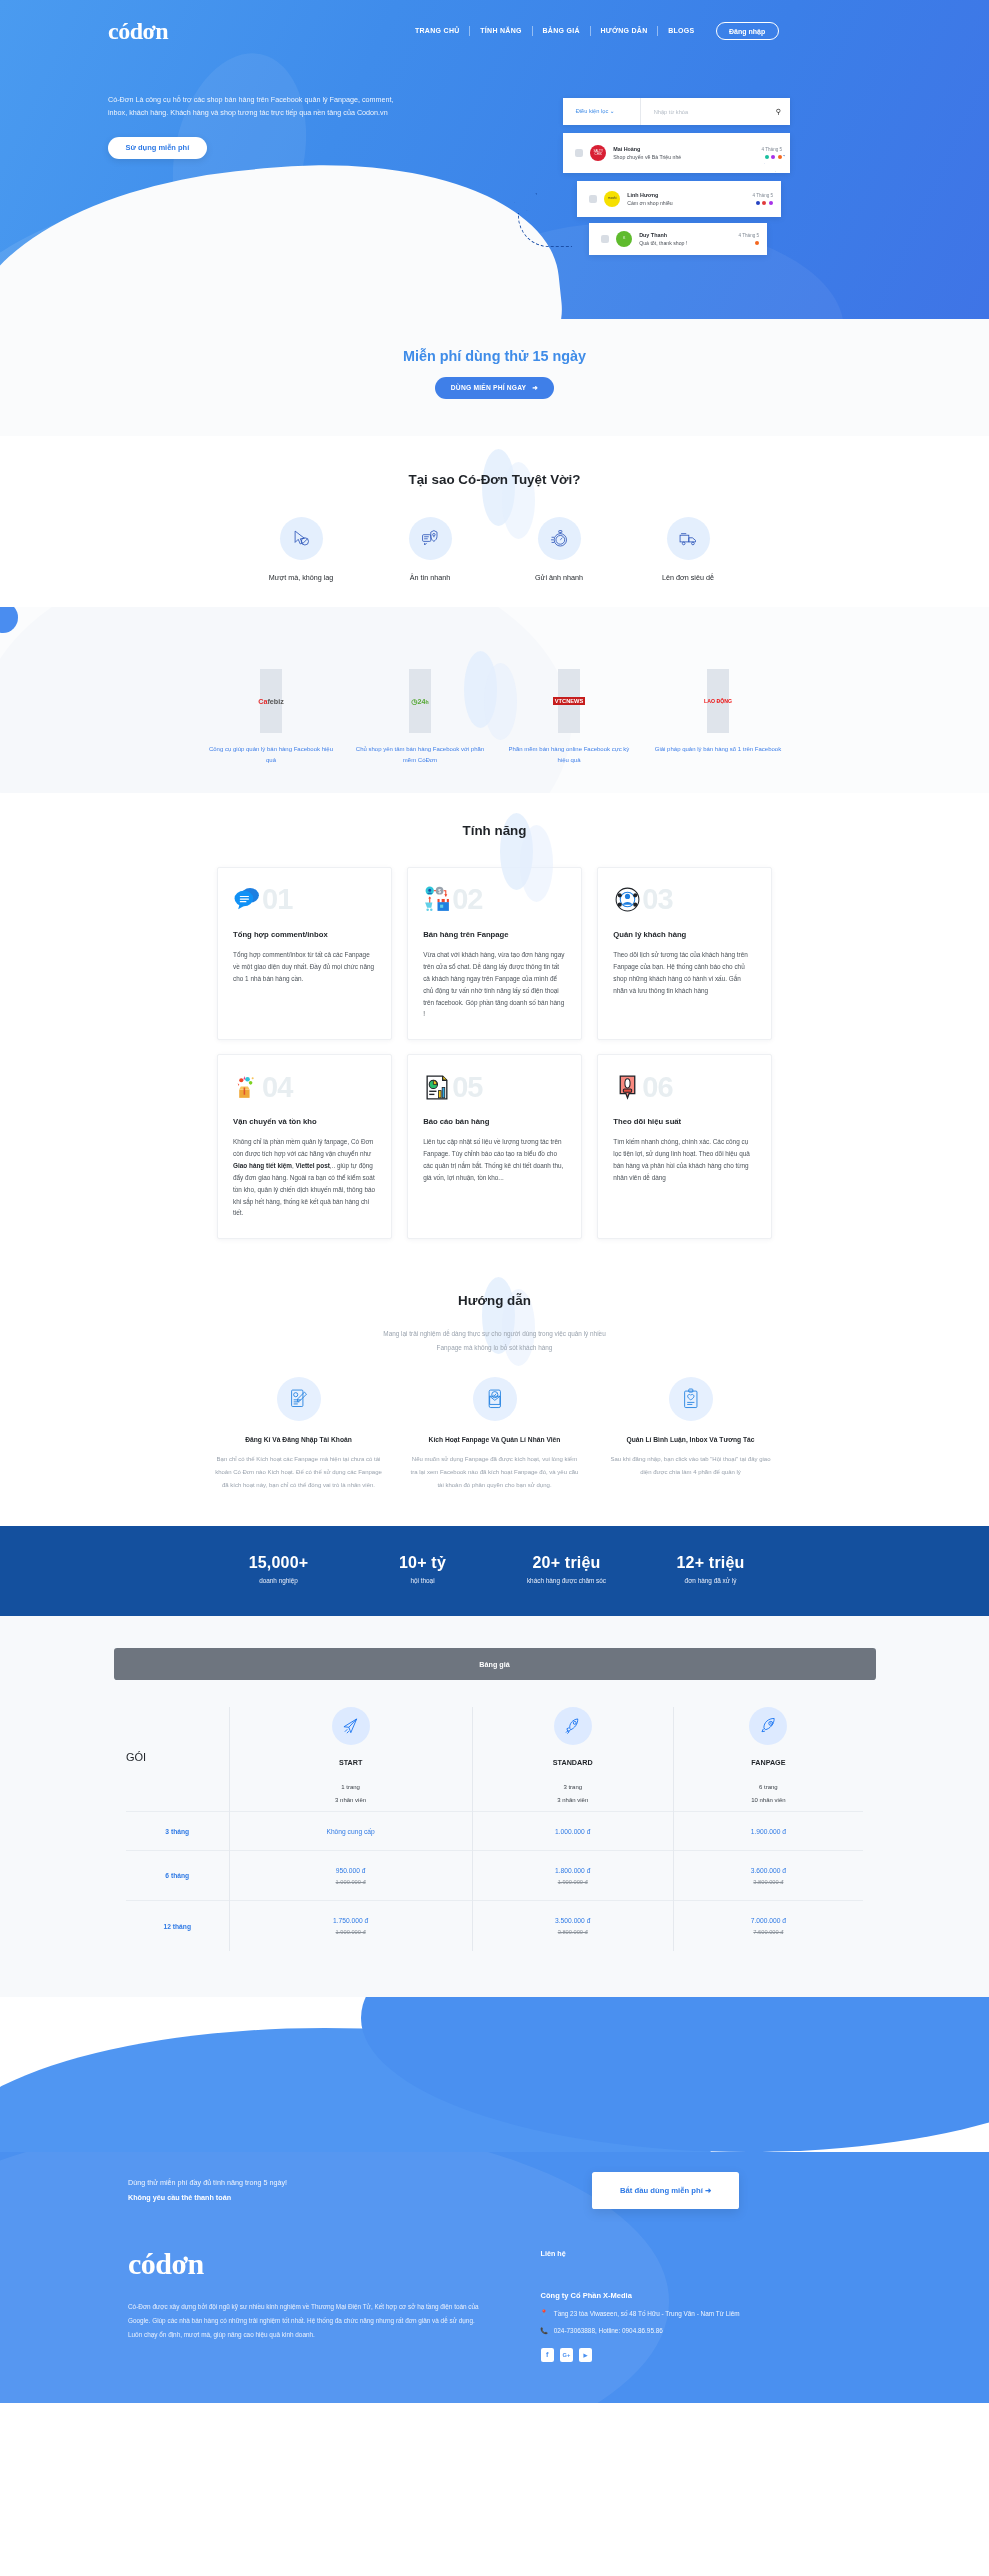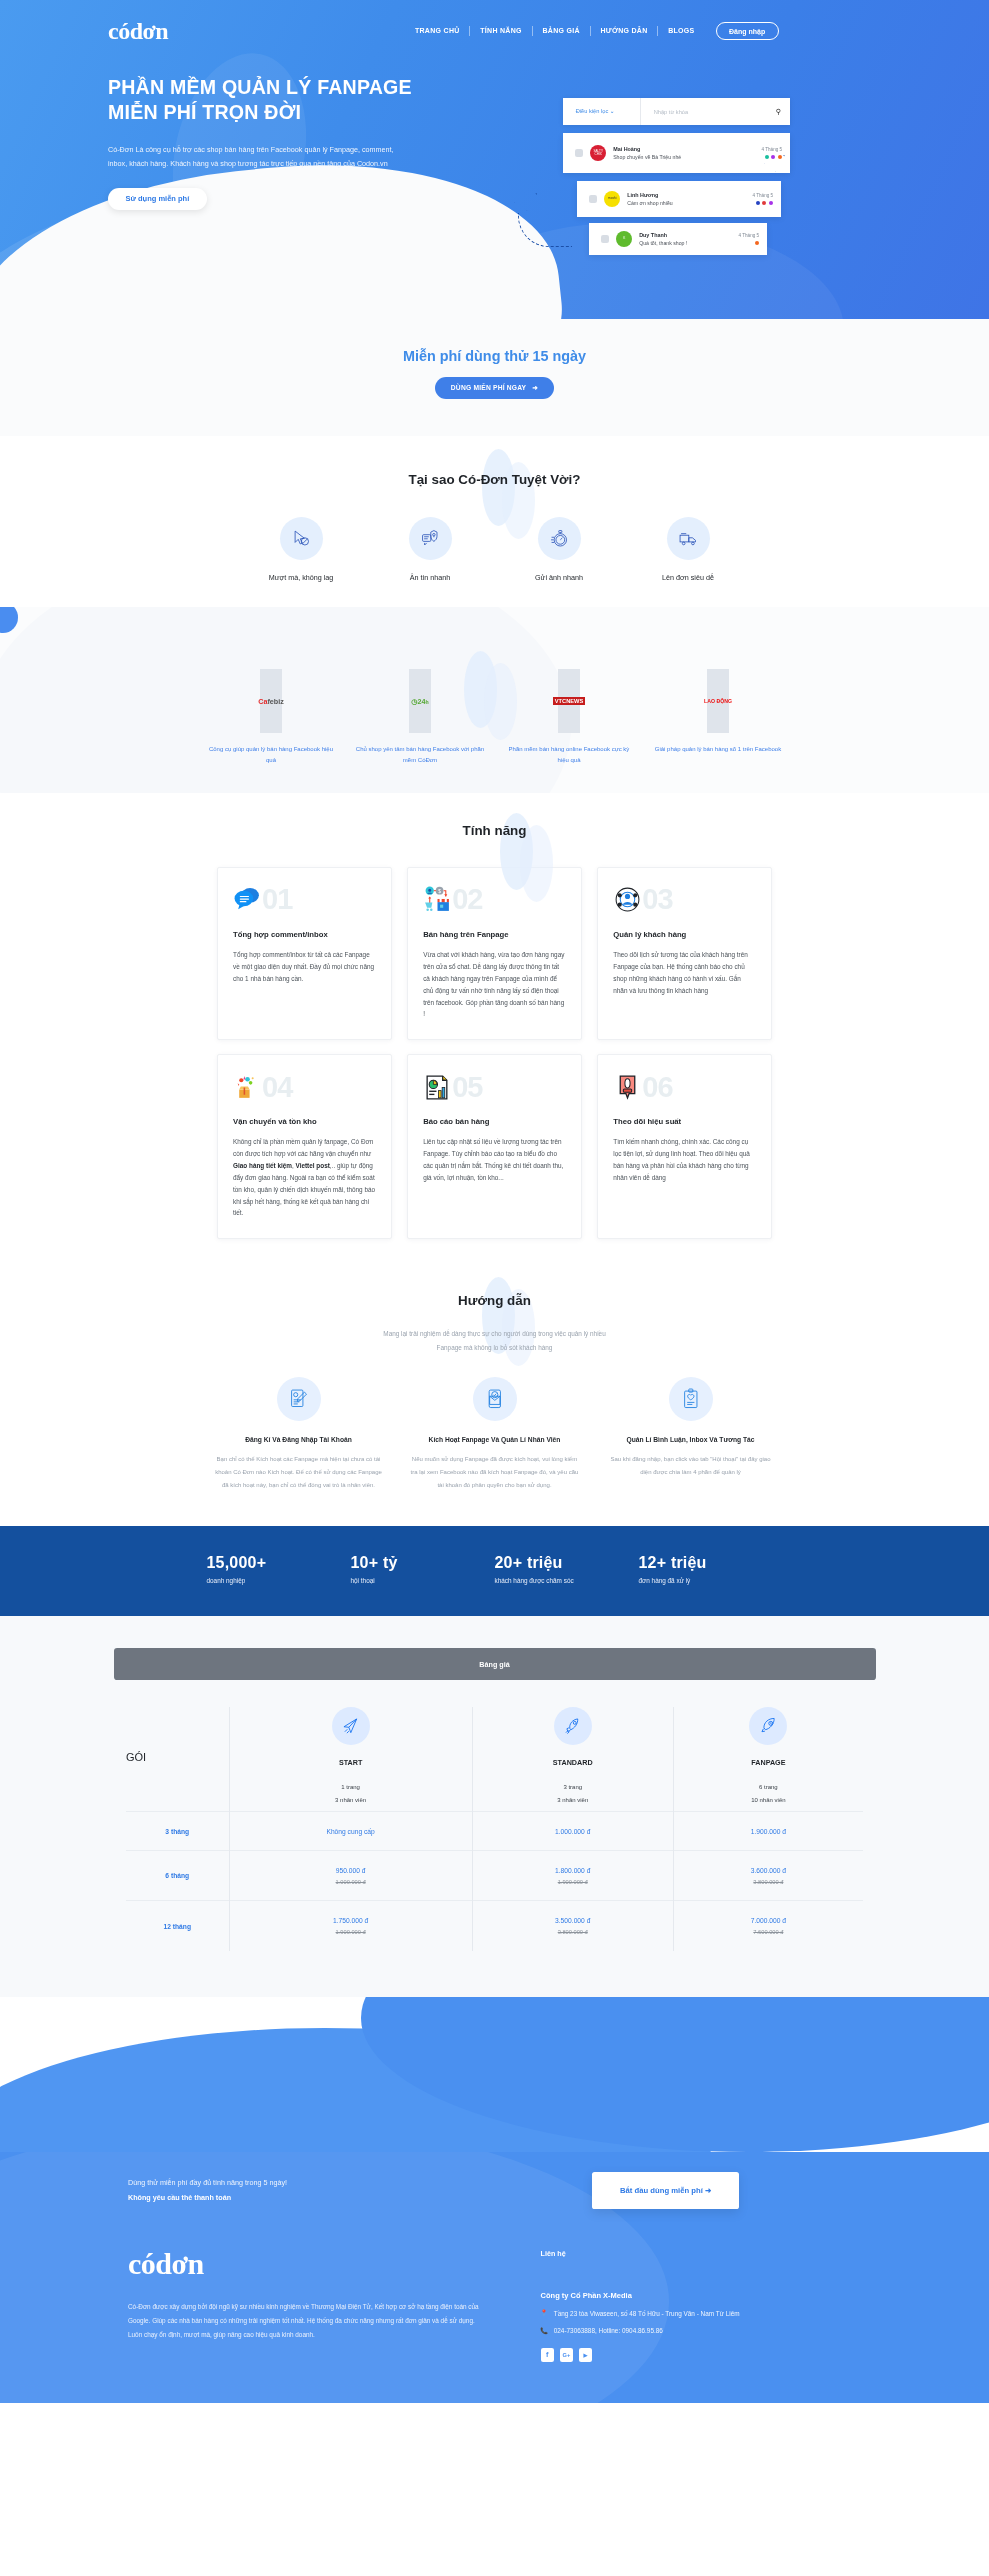--- a/index.html
+++ b/index.html
@@ -223,21 +223,21 @@
   }
   .guide-ico svg { width:21.6px; height:21.6px; }
   .guide-h { margin-top:14.4px; font-size:6.7px; font-weight:700; color:#1f2328; }
   .guide-p { margin-top:10.3px; font-size:6px; line-height:2.2; color:#9aa3ae; }
 
   
   .stats {
     background:#14509e; color:#fff; padding:28px 0 30px;
     display:flex; justify-content:center;
   }
-  .stat { width:144px; }
+  .stat { width:144px; text-align:center; }
   .stat .n { font-size:16px; font-weight:700; letter-spacing:0.2px; }
   .stat .l { margin-top:4.6px; font-size:6.4px; line-height:1.6; color:#e8eefa; }
 
   
   .pricing { background:#f7f9fb; padding:32px 0 46px; position:relative; }
   .price-wrap { width:762px; margin:0 auto; }
   .price-head {
     background:#6e757f; color:#fff; text-align:center;
     border-radius:3.1px; padding:11.3px 0; font-size:7.2px; font-weight:600;
   }
@@ -337,24 +337,20 @@
         <a href="#">TÍNH NĂNG</a>
         <a href="#">BẢNG GIÁ</a>
         <a href="#">HƯỚNG DẪN</a>
         <a href="#">BLOGS</a>
         <button class="btn-login">Đăng nhập</button>
       </div>
     </nav>
 
     <div class="hero-inner">
       <div class="hero-left">
-        <div class="hero-title">
-          <div>PHẦN MỀM QUẢN LÝ FANPAGE</div>
-          <div>MIỄN PHÍ TRỌN ĐỜI</div>
-        </div>
         <p class="hero-desc">Có-Đơn Là công cụ hỗ trợ các shop bán hàng trên Facebook quản lý Fanpage, comment, inbox, khách hàng. Khách hàng và shop tương tác trực tiếp qua nền tảng của Codon.vn</p>
         <button class="btn-hero">Sử dụng miễn phí</button>
       </div>
 
       <div class="hero-right">
         <div class="mock-search">
           <div class="filter">
             <span>Điều kiện lọc</span> ⌄
           </div>
           <div class="kw">Nhập từ khóa</div>

